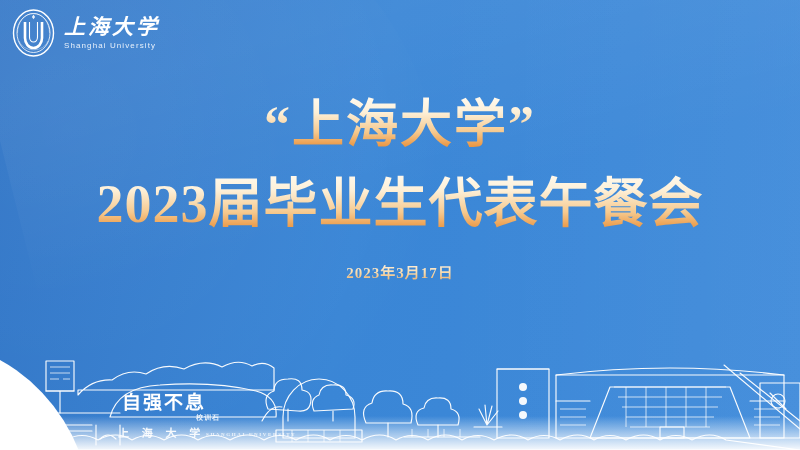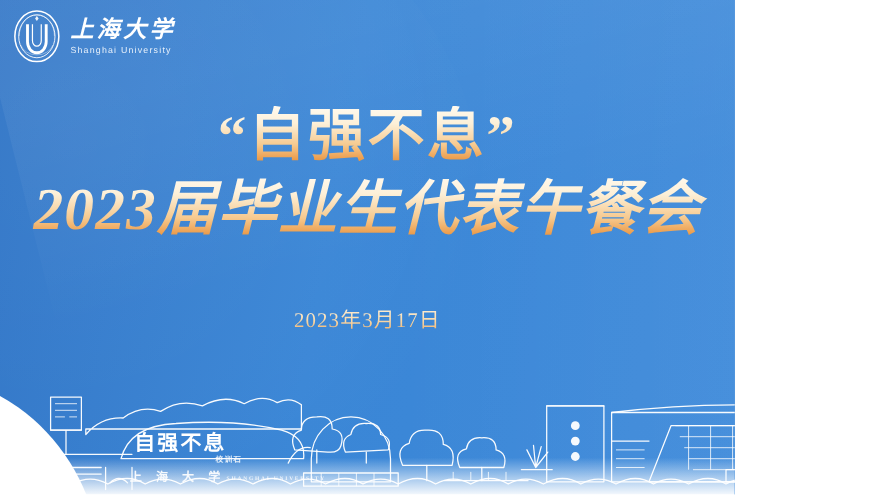--- a/index.html
+++ b/index.html
@@ -7,21 +7,21 @@
     margin: 0;
     padding: 0;
     background: #ffffff;
   }
   body {
     font-family: "Liberation Serif", "DejaVu Serif", serif;
   }
 
   .slide {
     position: relative;
-    width: 668px;
+    width: 800px;
     height: 450px;
     overflow: hidden;
     background: #3a86d6;
   }
 
   
   .bg-base {
     position: absolute;
     inset: 0;
     background: linear-gradient(100deg, #2f74c6 0%, #3a86d6 45%, #3e8ada 100%);
@@ -133,36 +133,36 @@
   }
   .title-line1 {
     font-size: 52px;
     letter-spacing: 2px;
     line-height: 1.12;
   }
   .title-line2 {
     font-size: 54px;
     letter-spacing: 1px;
     line-height: 1.2;
-    margin-top: 4px;
-    font-style: italic;
+    margin-top: 18px;
   }
   .event-date {
-    margin-top: 52px;
-    font-size: 19px;
+    margin-top: 24px;
+    font-size: 15px;
     letter-spacing: 1px;
     font-family: "Liberation Serif", "DejaVu Serif", serif;
     background-image: linear-gradient(180deg, #fff7ea 0%, #f8d6a6 55%, #eda košer 100%);
     background-image: linear-gradient(180deg, #fff7ea 0%, #f9dcb0 55%, #efab60 100%);
     -webkit-background-clip: text;
     background-clip: text;
     color: transparent;
     -webkit-text-fill-color: transparent;
     display: block;
     white-space: nowrap;
+    font-weight: bold;
   }
 
   
   .skyline {
     position: absolute;
     left: 0;
     bottom: 0;
     width: 800px;
     height: 125px;
     z-index: 3;
@@ -219,21 +219,21 @@
         <path d="M9 33 a15 12 0 0 0 29 0" fill="none" stroke="#ffffff" stroke-width="0.5" opacity="0.7"></path>
       </svg>
     </span>
     <span class="brand-text">
       <span class="brand-cn">上海大学</span>
       <span class="brand-en">Shanghai University</span>
     </span>
   </div>
 
   <div class="headline">
-    <span class="title-gold title-line1">“自强不息”</span>
+    <span class="title-gold title-line1">“上海大学”</span>
     <span class="title-gold title-line2">2023届毕业生代表午餐会</span>
     <span class="event-date">2023年3月17日</span>
   </div>
 
   <div class="skyline">
     <svg viewBox="0 0 800 125" preserveAspectRatio="none" aria-hidden="true">
 
       <g>
         <path class="sk" d="M46 36 h28 v30 h-28 z"></path>
         <path class="sk-thin" d="M50 42 h20 M50 48 h20 M50 54 h9 M63 54 h7"></path>

